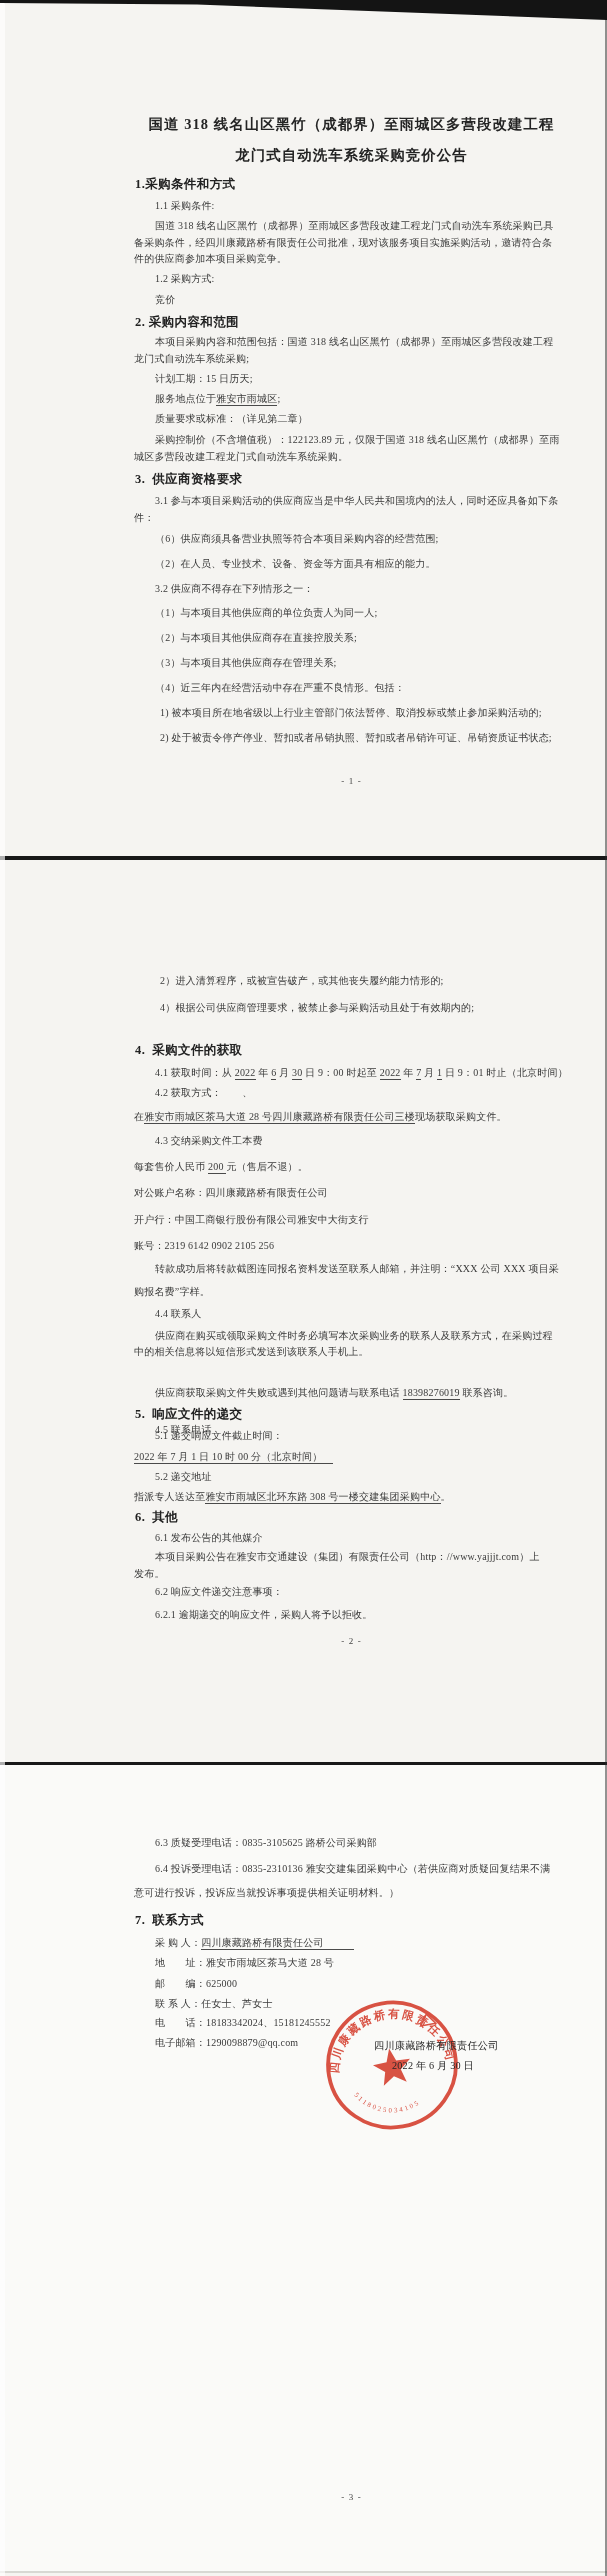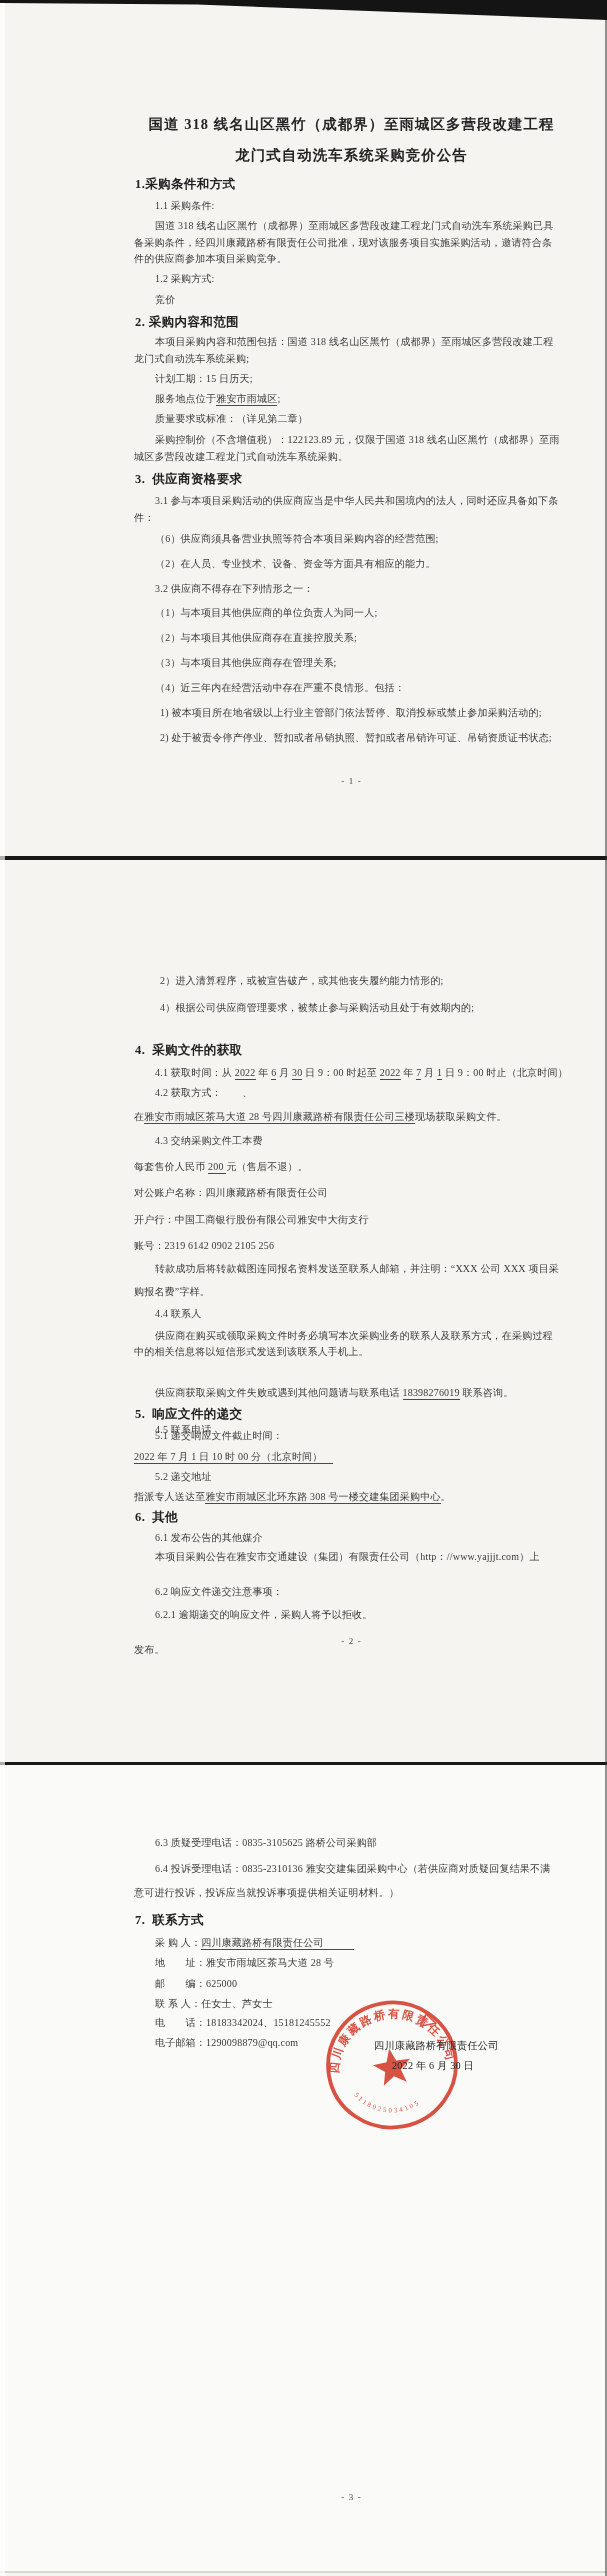--- a/index.html
+++ b/index.html
@@ -82,21 +82,21 @@
       <div class="blk ind" style="top: 607px;"><span>（1）与本项目其他供应商的单位负责人为同一人;</span></div>
       <div class="blk ind" style="top: 632px;"><span>（2）与本项目其他供应商存在直接控股关系;</span></div>
       <div class="blk ind" style="top: 657px;"><span>（3）与本项目其他供应商存在管理关系;</span></div>
       <div class="blk ind" style="top: 682px;"><span>（4）近三年内在经营活动中存在严重不良情形。包括：</span></div>
       <div class="blk item2" style="top: 707px;"><span>1) 被本项目所在地省级以上行业主管部门依法暂停、取消投标或禁止参加采购活动的;</span></div>
       <div class="blk item2" style="top: 732px;"><span>2) 处于被责令停产停业、暂扣或者吊销执照、暂扣或者吊销许可证、吊销资质证书状态;</span></div>
       <div class="blk center" style="top: 776px;"><span>- 1 -</span></div>
       <div class="blk item2" style="top: 975px;"><span>2）进入清算程序，或被宣告破产，或其他丧失履约能力情形的;</span></div>
       <div class="blk item2" style="top: 1002px;"><span>4）根据公司供应商管理要求，被禁止参与采购活动且处于有效期内的;</span></div>
       <div class="blk h" style="top: 1043px;"><span>4.  采购文件的获取</span></div>
-      <div class="blk ind" style="top: 1067px;"><span>4.1 获取时间：从 </span><span class="u">2022</span><span> 年 </span><span class="u">6</span><span> 月 </span><span class="u">30</span><span> 日 9：00 时起至 </span><span class="u">2022</span><span> 年 </span><span class="u">7</span><span> 月 </span><span class="u">1</span><span> 日 9：00 时止（北京时间）</span></div>
+      <div class="blk ind" style="top: 1067px;"><span>4.1 获取时间：从 </span><span class="u">2022</span><span> 年 </span><span class="u">6</span><span> 月 </span><span class="u">30</span><span> 日 9：00 时起至 </span><span class="u">2022</span><span> 年 </span><span class="u">7</span><span> 月 </span><span class="u">1</span><span> 日 9：01 时止（北京时间）</span></div>
       <div class="blk ind" style="top: 1087px;"><span>4.2 获取方式：　　、</span></div>
       <div class="blk flush" style="top: 1111px;"><span>在</span><span class="u">雅安市雨城区茶马大道 28 号四川康藏路桥有限责任公司三楼</span><span>现场获取采购文件。</span></div>
       <div class="blk ind" style="top: 1135px;"><span>4.3 交纳采购文件工本费</span></div>
       <div class="blk flush" style="top: 1161px;"><span>每套售价人民币 </span><span class="u">200 </span><span>元（售后不退）。</span></div>
       <div class="blk flush" style="top: 1187px;"><span>对公账户名称：四川康藏路桥有限责任公司</span></div>
       <div class="blk flush" style="top: 1214px;"><span>开户行：中国工商银行股份有限公司雅安中大街支行</span></div>
       <div class="blk flush" style="top: 1240px;"><span>账号：2319 6142 0902 2105 256</span></div>
       <div class="blk ind" style="top: 1263px;"><span>转款成功后将转款截图连同报名资料发送至联系人邮箱，并注明：“XXX 公司 XXX 项目采</span></div>
       <div class="blk flush" style="top: 1286px;"><span>购报名费”字样。</span></div>
       <div class="blk ind" style="top: 1308px;"><span>4.4 联系人</span></div>
@@ -105,21 +105,21 @@
       <div class="blk ind" style="top: 1424px;"><span>4.5 联系电话</span></div>
       <div class="blk ind" style="top: 1387px;"><span>供应商获取采购文件失败或遇到其他问题请与联系电话 </span><span class="u">18398276019</span><span> 联系咨询。</span></div>
       <div class="blk h" style="top: 1407px;"><span>5.  响应文件的递交</span></div>
       <div class="blk ind" style="top: 1430px;"><span>5.1 递交响应文件截止时间：</span></div>
       <div class="blk flush" style="top: 1451px;"><span class="u">2022 年 7 月 1 日 10 时 00 分（北京时间）　</span></div>
       <div class="blk ind" style="top: 1471px;"><span>5.2 递交地址</span></div>
       <div class="blk flush" style="top: 1491px;"><span>指派专人送达至</span><span class="u">雅安市雨城区北环东路 308 号一楼交建集团采购中心</span><span>。</span></div>
       <div class="blk h" style="top: 1510px;"><span>6.  其他</span></div>
       <div class="blk ind" style="top: 1532px;"><span>6.1 发布公告的其他媒介</span></div>
       <div class="blk ind" style="top: 1551px;"><span>本项目采购公告在雅安市交通建设（集团）有限责任公司（http：//www.yajjjt.com）上</span></div>
-      <div class="blk flush" style="top: 1644px;"><span>发布。</span></div>
+      <div class="blk flush" style="top: 1568px;"><span>发布。</span></div>
       <div class="blk ind" style="top: 1586px;"><span>6.2 响应文件递交注意事项：</span></div>
       <div class="blk ind" style="top: 1609px;"><span>6.2.1 逾期递交的响应文件，采购人将予以拒收。</span></div>
       <div class="blk center" style="top: 1636px;"><span>- 2 -</span></div>
       <div class="blk ind" style="top: 1837px;"><span>6.3 质疑受理电话：0835-3105625 路桥公司采购部</span></div>
       <div class="blk ind" style="top: 1863px;"><span>6.4 投诉受理电话：0835-2310136 雅安交建集团采购中心（若供应商对质疑回复结果不满</span></div>
       <div class="blk flush" style="top: 1887px;"><span>意可进行投诉，投诉应当就投诉事项提供相关证明材料。）</span></div>
       <div class="blk h" style="top: 1913px;"><span>7.  联系方式</span></div>
       <div class="blk ind" style="top: 1937px;"><span>采 购 人：</span><span class="u">四川康藏路桥有限责任公司　　　</span></div>
       <div class="blk ind" style="top: 1957px;"><span>地　　址：雅安市雨城区茶马大道 28 号</span></div>
       <div class="blk ind" style="top: 1978px;"><span>邮　　编：625000</span></div>

